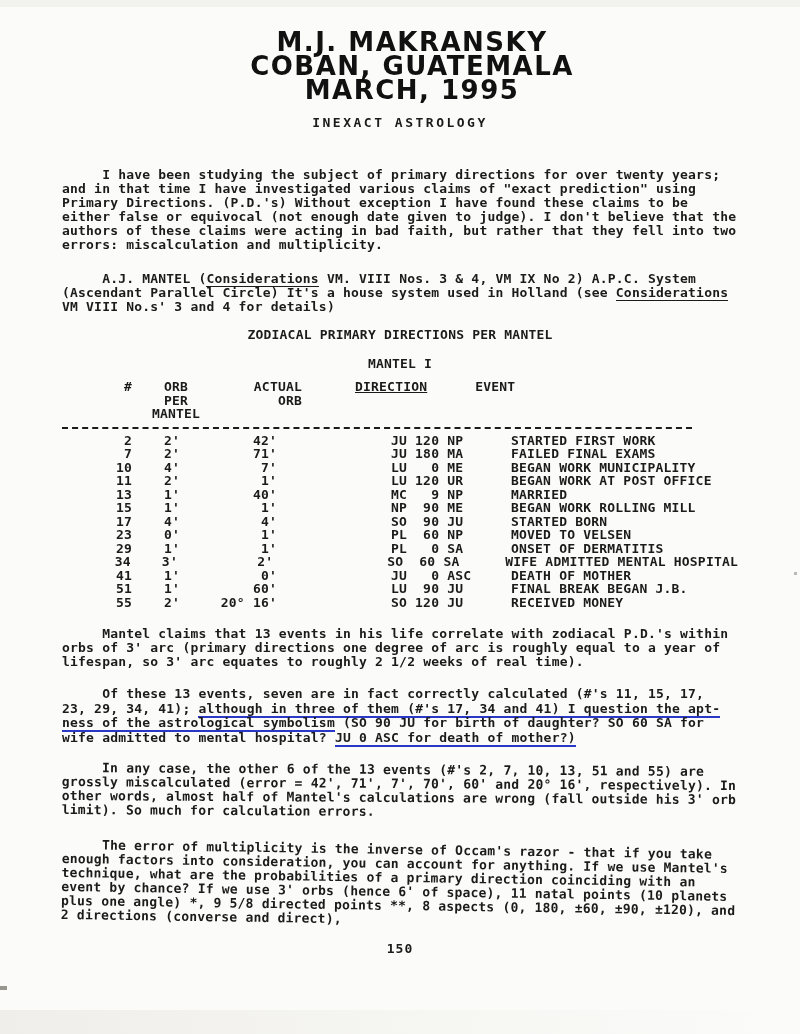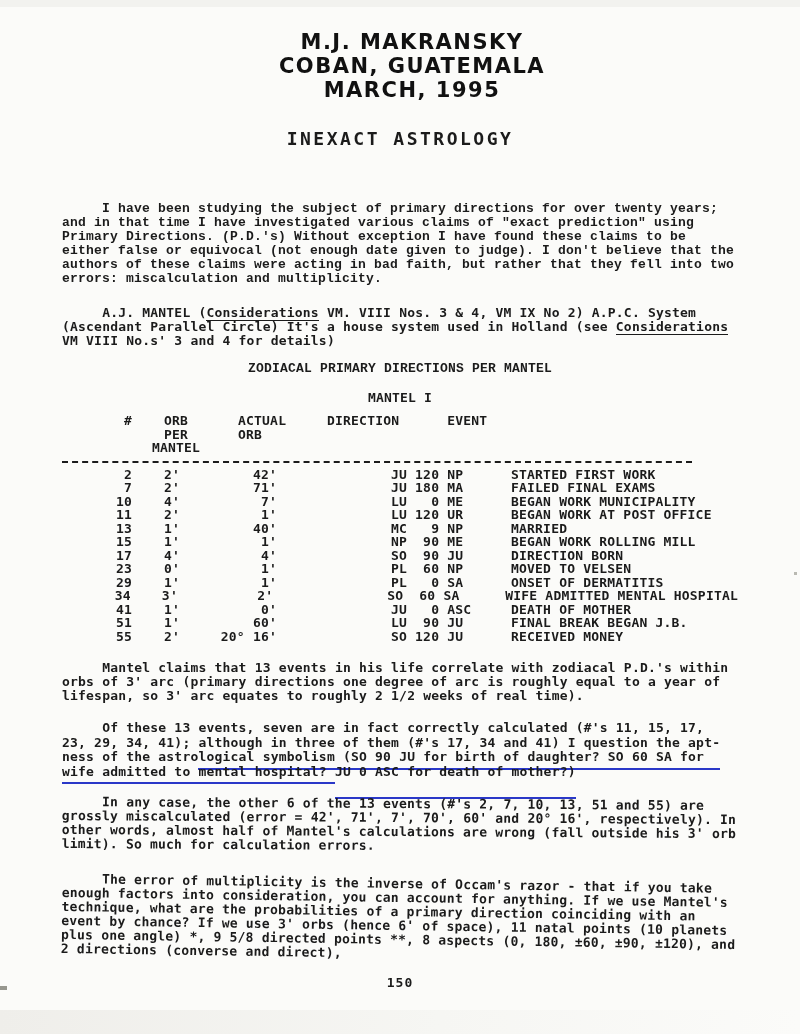--- a/index.html
+++ b/index.html
@@ -19,47 +19,47 @@
   
   .scan-top{position:absolute;top:0;left:0;right:0;height:7px;background:#f2f2ef;}
   .scan-bottom{position:absolute;bottom:0;left:0;right:0;height:24px;
     background:linear-gradient(to right,#efeeea 0%,#f6f6f3 55%,#fbfbf9 100%);}
   .scan-speck{position:absolute;left:0;top:986px;width:7px;height:4px;background:#97978f;}
   .scan-speck2{position:absolute;right:3px;top:572px;width:3px;height:3px;background:#b9b9b2;}
 
   .masthead{
     padding-top:30px;text-align:center;
     font-family:"DejaVu Sans","Liberation Sans",sans-serif;
-    font-weight:bold;font-size:21px;line-height:24px;letter-spacing:1.5px;color:#111;margin-left:24px;
+    font-weight:bold;font-size:26px;line-height:24px;letter-spacing:1.5px;color:#111;margin-left:24px;
   }
-  .doc-title{margin-top:30px;text-align:center;font-size:18px;letter-spacing:2.5px;}
+  .doc-title{margin-top:14px;text-align:center;font-size:13px;letter-spacing:2.5px;}
 
   .doc{position:relative;margin-left:62px;width:676px;}
   .tline{white-space:pre;}
   .para{margin:0;}
-  .p1{margin-top:56px;font-family:Liberation Mono, monospace;}
+  .p1{margin-top:38px;}
   .p2{margin-top:20px;}
   .p3{margin-top:14px;}
   .p4{margin-top:18px;}
   .p5{margin-top:18px;line-height:14.5px;}
   .p6{margin-top:16px;transform:rotate(0.35deg);transform-origin:top left;}
   .p7{margin-top:21px;transform:rotate(0.85deg);transform-origin:top left;}
 
-  .sec-heading{margin-top:14px;text-align:center;font-family:Liberation Mono, monospace;}
+  .sec-heading{margin-top:14px;text-align:center;}
   .table-label{margin-top:15px;text-align:center;}
 
   .u-black{border-bottom:1.6px solid #1b1b1b;}
-  .u-blue{border-bottom:2.6px solid #2a38c8;padding-bottom:18px;}
+  .u-blue{border-bottom:2.6px solid #2a38c8;padding-bottom:0;}
 
   
   .thead{display:flex;margin-top:9px;line-height:13.5px;}
   .th-num{width:70px;text-align:right;}
   .th-orb{width:60px;margin-left:14px;text-align:center;}
-  .th-actual{width:64px;margin-left:32px;text-align:left;}
-  .th-dir{margin-left:25px;}
+  .th-actual{width:64px;margin-left:32px;text-align:right;}
+  .th-dir{margin-left:53px;text-decoration:underline;}
   .th-event{margin-left:48px;}
   .tsep{width:630px;border-top:2px dashed #1b1b1b;margin:6px 0 5px 0;}
   .trow{display:flex;line-height:13.5px;height:13.5px;white-space:pre;}
   .c-num{width:70px;text-align:right;}
   .c-orb{width:48px;text-align:right;}
   .c-actual{width:97px;text-align:right;}
   .c-dir{margin-left:114px;width:112px;white-space:pre;}
   .c-event{margin-left:8px;white-space:pre;}
 
   .page-number{margin-top:20px;text-align:center;letter-spacing:1px;}
@@ -115,21 +115,21 @@
 
     <div class="tsep"></div>
 
     <div>
         <div class="trow"><span class="c-num">2</span><span class="c-orb">2'</span><span class="c-actual">42'</span><span class="c-dir">JU 120 NP</span><span class="c-event">STARTED FIRST WORK</span></div>
         <div class="trow"><span class="c-num">7</span><span class="c-orb">2'</span><span class="c-actual">71'</span><span class="c-dir">JU 180 MA</span><span class="c-event">FAILED FINAL EXAMS</span></div>
         <div class="trow"><span class="c-num">10</span><span class="c-orb">4'</span><span class="c-actual">7'</span><span class="c-dir">LU   0 ME</span><span class="c-event">BEGAN WORK MUNICIPALITY</span></div>
         <div class="trow"><span class="c-num">11</span><span class="c-orb">2'</span><span class="c-actual">1'</span><span class="c-dir">LU 120 UR</span><span class="c-event">BEGAN WORK AT POST OFFICE</span></div>
         <div class="trow"><span class="c-num">13</span><span class="c-orb">1'</span><span class="c-actual">40'</span><span class="c-dir">MC   9 NP</span><span class="c-event">MARRIED</span></div>
         <div class="trow"><span class="c-num">15</span><span class="c-orb">1'</span><span class="c-actual">1'</span><span class="c-dir">NP  90 ME</span><span class="c-event">BEGAN WORK ROLLING MILL</span></div>
-        <div class="trow"><span class="c-num">17</span><span class="c-orb">4'</span><span class="c-actual">4'</span><span class="c-dir">SO  90 JU</span><span class="c-event">DIRECTION BORN</span></div>
+        <div class="trow"><span class="c-num">17</span><span class="c-orb">4'</span><span class="c-actual">4'</span><span class="c-dir">SO  90 JU</span><span class="c-event">STARTED BORN</span></div>
         <div class="trow"><span class="c-num">23</span><span class="c-orb">0'</span><span class="c-actual">1'</span><span class="c-dir">PL  60 NP</span><span class="c-event">MOVED TO VELSEN</span></div>
         <div class="trow"><span class="c-num">29</span><span class="c-orb">1'</span><span class="c-actual">1'</span><span class="c-dir">PL   0 SA</span><span class="c-event">ONSET OF DERMATITIS</span></div>
         <div class="trow"><span class="c-num">34</span><span class="c-orb">3'</span><span class="c-actual">2'</span><span class="c-dir">SO  60 SA</span><span class="c-event">WIFE ADMITTED MENTAL HOSPITAL</span></div>
         <div class="trow"><span class="c-num">41</span><span class="c-orb">1'</span><span class="c-actual">0'</span><span class="c-dir">JU   0 ASC</span><span class="c-event">DEATH OF MOTHER</span></div>
         <div class="trow"><span class="c-num">51</span><span class="c-orb">1'</span><span class="c-actual">60'</span><span class="c-dir">LU  90 JU</span><span class="c-event">FINAL BREAK BEGAN J.B.</span></div>
         <div class="trow"><span class="c-num">55</span><span class="c-orb">2'</span><span class="c-actual">20° 16'</span><span class="c-dir">SO 120 JU</span><span class="c-event">RECEIVED MONEY</span></div>
       </div>
 
     <div class="para p4">
         <div class="tline"><span>     Mantel claims that 13 events in his life correlate with zodiacal P.D.'s within</span></div>

